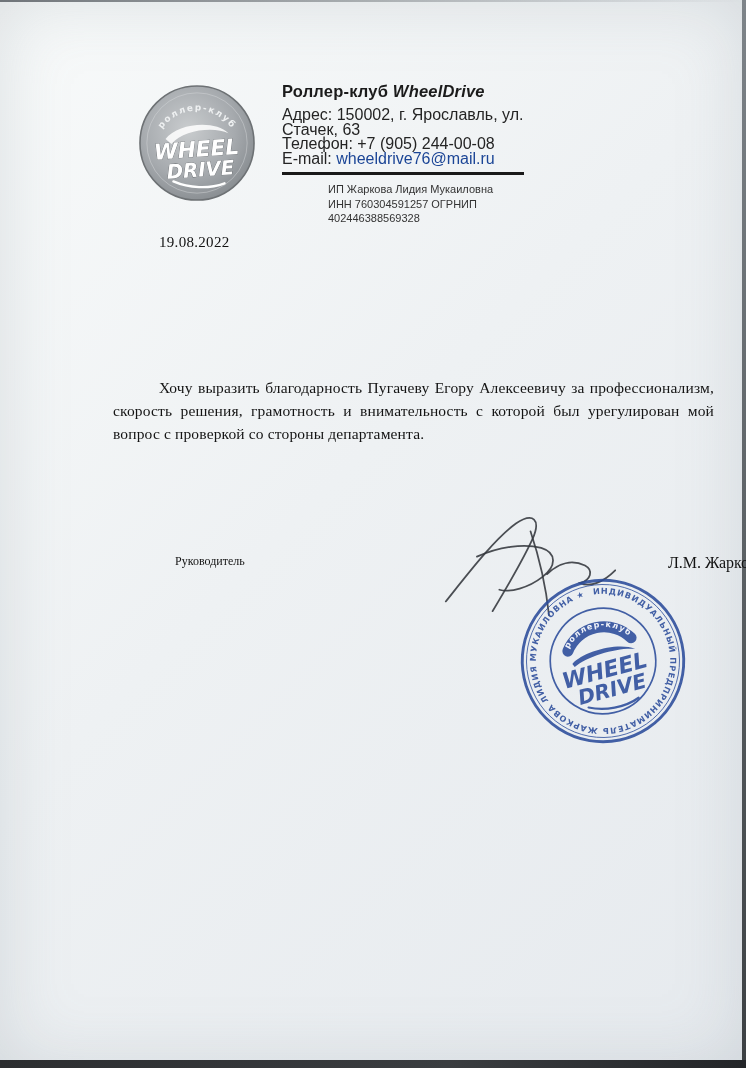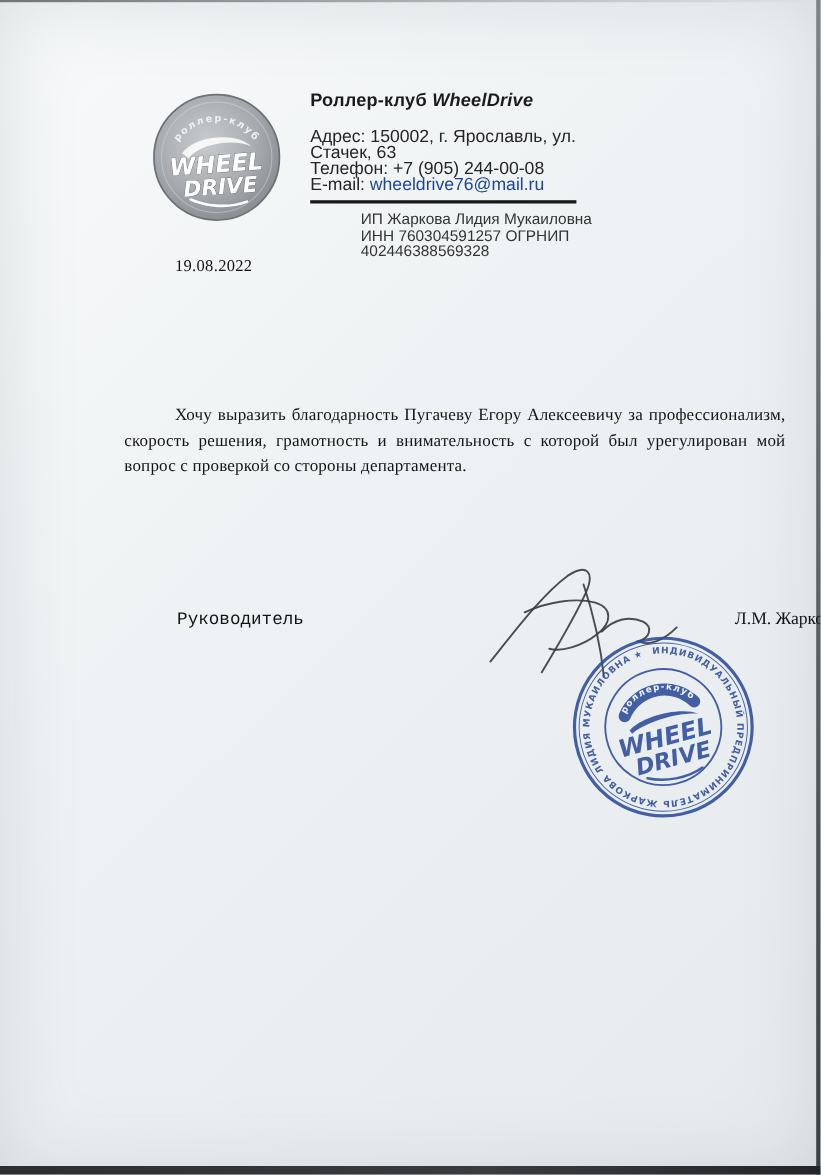--- a/index.html
+++ b/index.html
@@ -28,36 +28,36 @@
   .logo svg{width:100%;height:100%;}
   .logo-arc-text{font-family:"DejaVu Sans",sans-serif;font-size:9px;letter-spacing:1.5px;
     fill:#eef0f1;font-weight:bold;}
   .logo-word{font-family:"DejaVu Sans",sans-serif;font-style:italic;font-weight:bold;
     fill:#ffffff;stroke:#585c60;stroke-width:.6;paint-order:stroke;}
   .w1{font-size:22px;}
   .w2{font-size:20px;}
 
   
   .letterhead{position:absolute;left:282px;top:82px;width:290px;color:var(--ink);}
-  .lh-title{font-size:16.5px;font-weight:bold;color:#1b1b1b;margin-bottom:17px;letter-spacing:.2px;}
+  .lh-title{font-size:16.5px;font-weight:bold;color:#1b1b1b;margin-bottom:7px;letter-spacing:.2px;}
   .lh-title .brand{font-style:italic;}
   .lh-line{font-size:16px;line-height:14.5px;color:#242424;}
   .email{color:var(--link-blue);}
   .lh-rule{width:242px;height:3px;background:#191919;margin:6px 0 7px 0;}
-  .lh-sub{font-size:14px;line-height:14.5px;color:#333;padding-left:46px;}
+  .lh-sub{font-size:11px;line-height:14.5px;color:#333;padding-left:46px;}
 
   .date{position:absolute;left:159px;top:234px;font-family:"Liberation Serif",serif;
     font-size:15px;color:#121212;letter-spacing:.3px;}
 
-  .body-text{position:absolute;left:113px;top:366px;width:601px;
+  .body-text{position:absolute;left:113px;top:376px;width:601px;
     font-family:"Liberation Serif",serif;font-size:15.5px;line-height:23px;
     text-align:justify;text-indent:46px;color:var(--ink);letter-spacing:.15px;}
 
-  .role{position:absolute;left:161px;top:554px;font-family:Liberation Mono, monospace;
-    font-size:16px;color:#131313;}
+  .role{position:absolute;left:175px;top:554px;font-family:Liberation Serif, serif;
+    font-size:12px;color:#131313;}
   .name{position:absolute;left:632px;top:554px;font-family:"Liberation Serif",serif;
     font-size:16px;color:#131313;white-space:nowrap;margin-left:36px;}
 
   .signature{position:absolute;left:438px;top:500px;width:185px;height:125px;}
   .signature path{fill:none;stroke:#33373c;stroke-width:1.8;stroke-linecap:round;opacity:.88;}
 
   
   .stamp{position:absolute;left:518px;top:576px;width:170px;height:170px;
     transform:rotate(-12deg);opacity:.88;}
   .stamp svg{width:100%;height:100%;}

